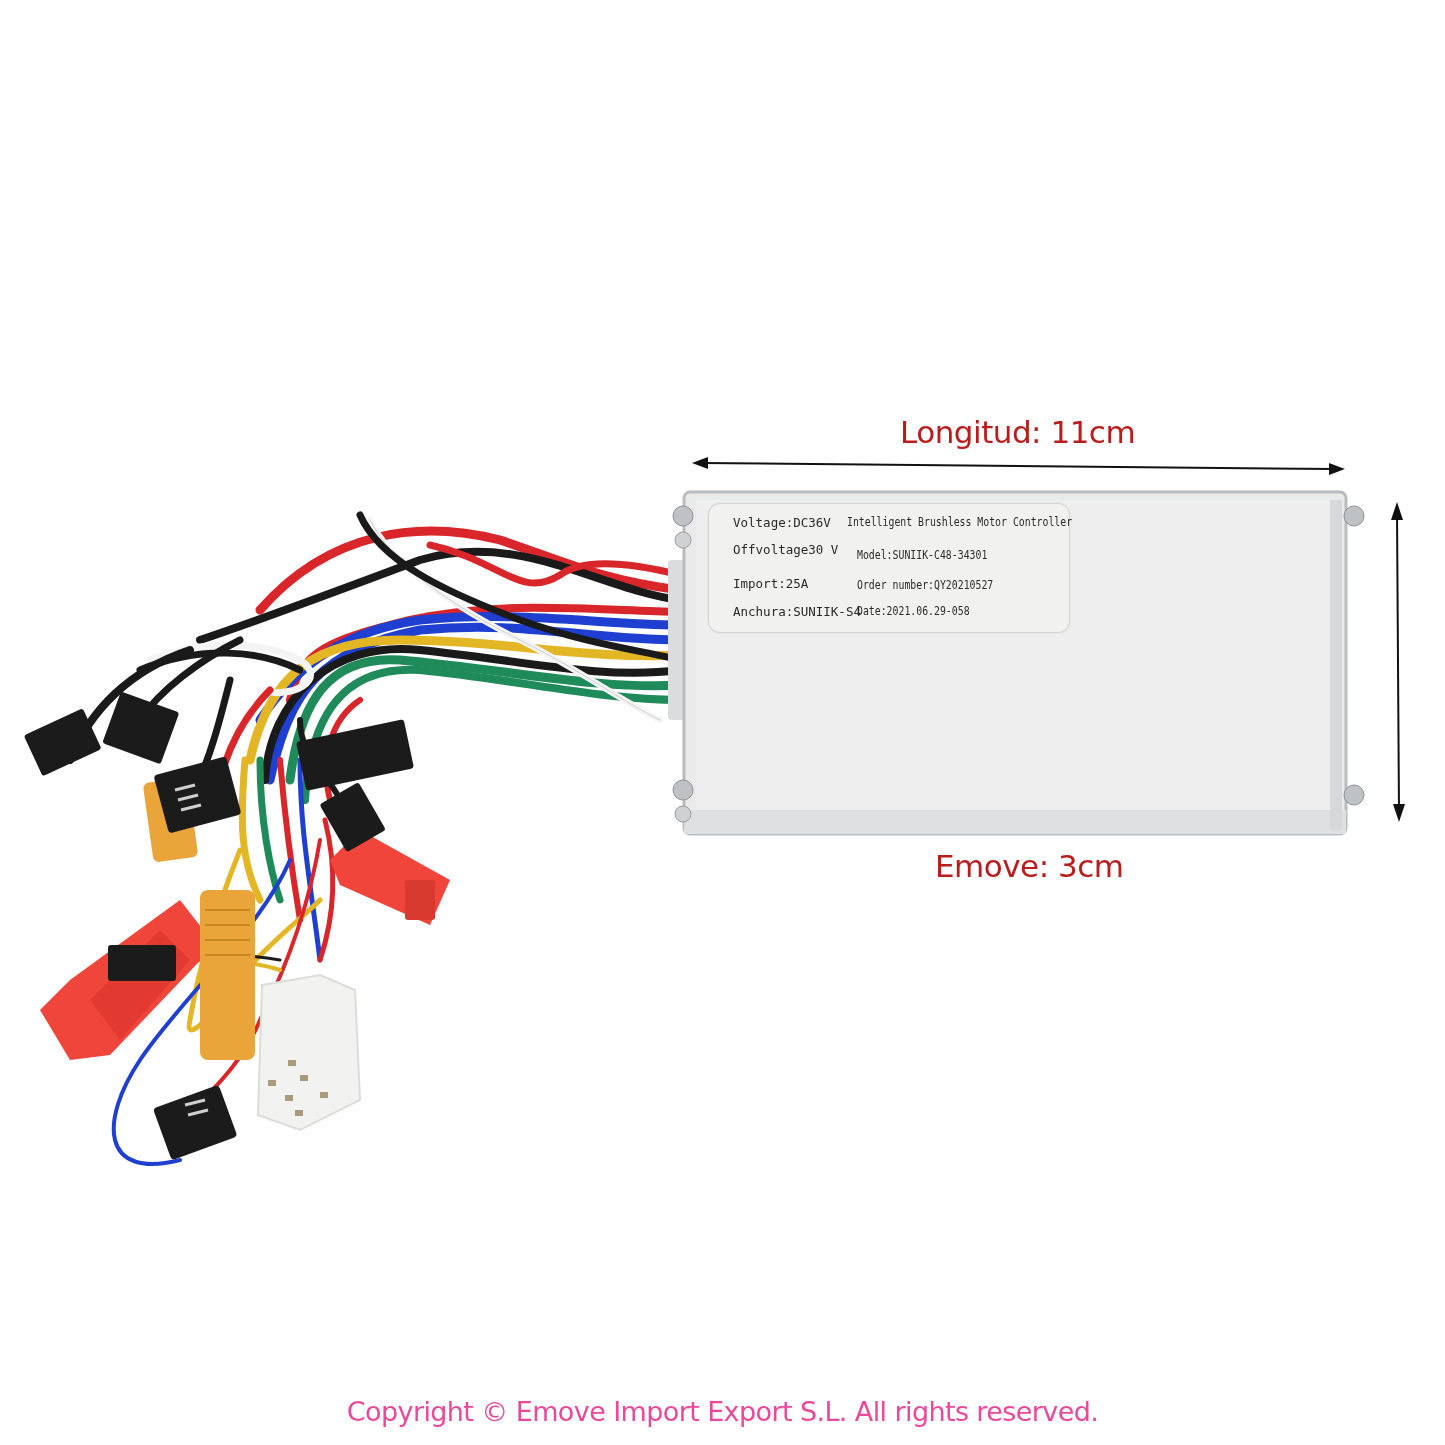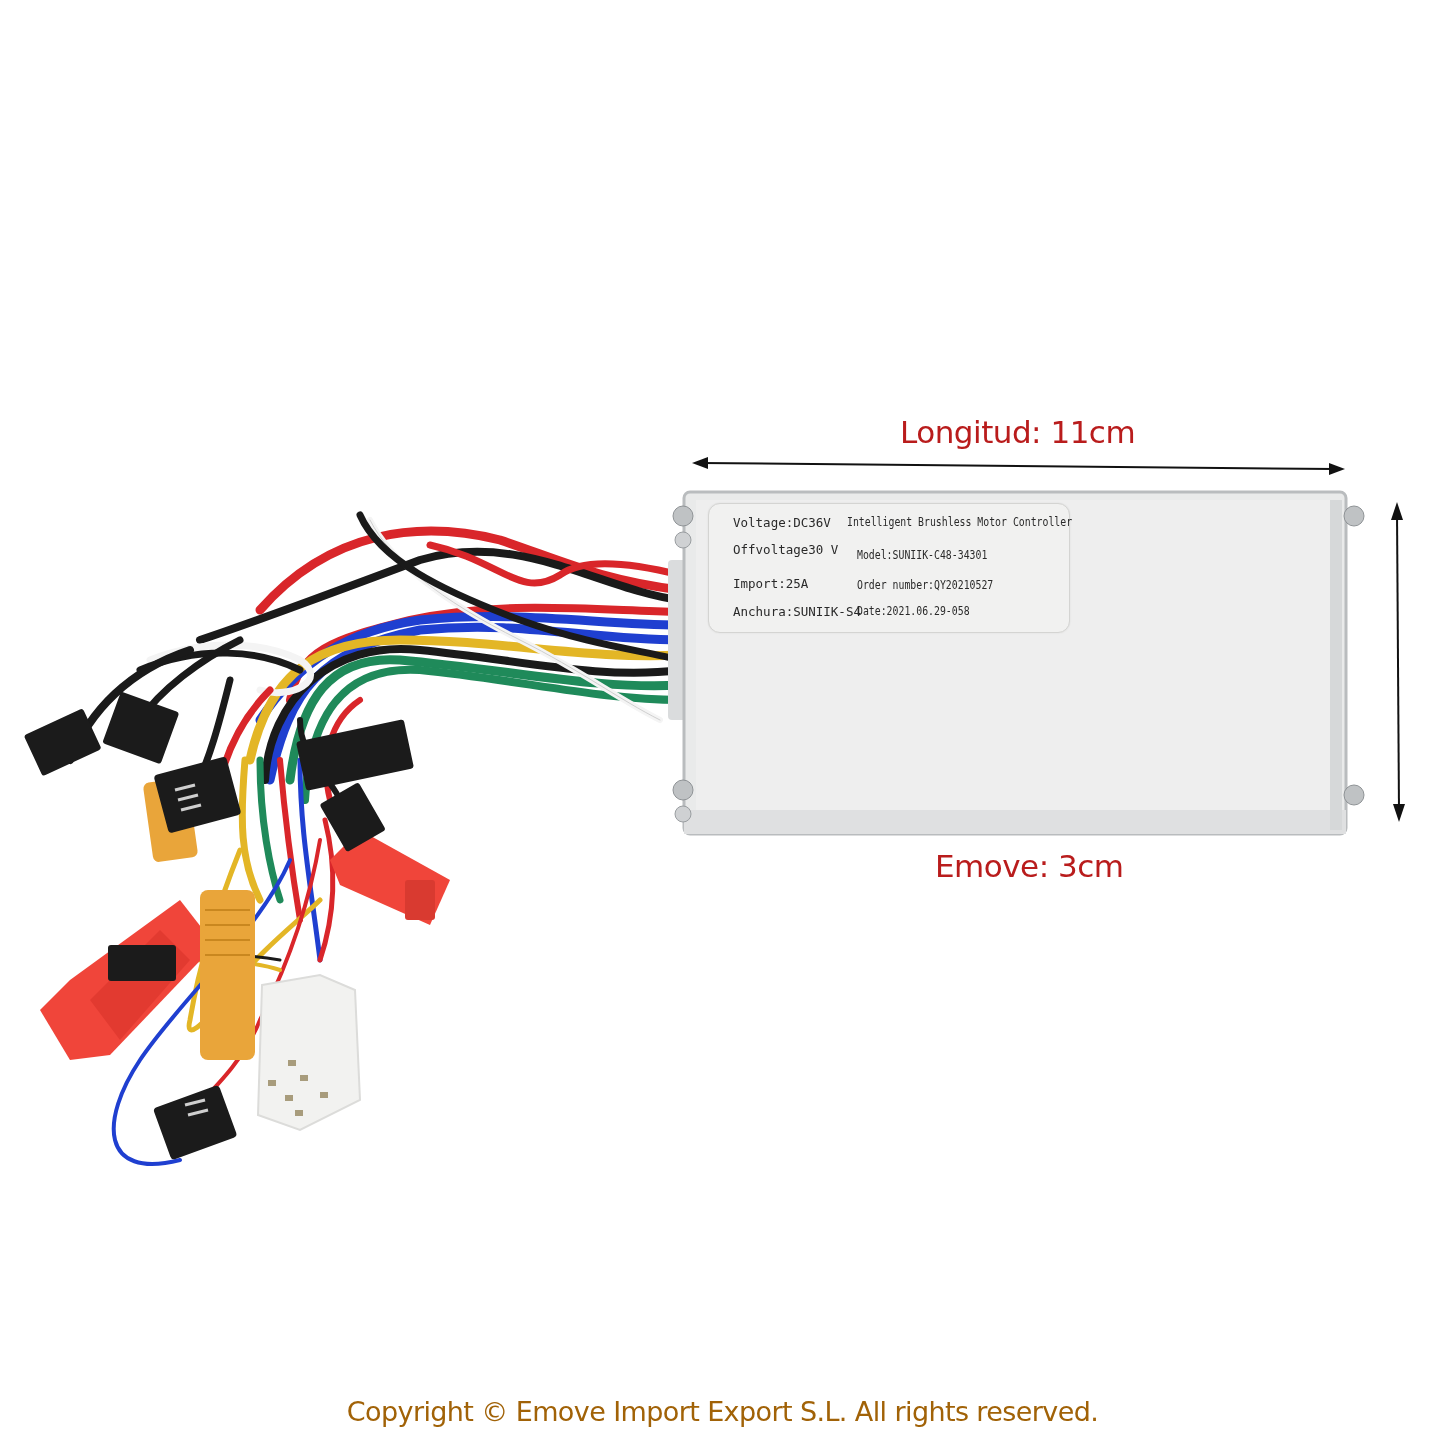--- a/index.html
+++ b/index.html
@@ -3,21 +3,21 @@
 <meta charset="utf-8">
 <style>
   html, body { margin:0; padding:0; background:#ffffff; }
   body { width:1445px; height:1445px; position:relative; overflow:hidden; font-family:"Liberation Sans", sans-serif; }
   .stage { position:absolute; left:0; top:0; width:1445px; height:1445px; }
   .dim-label { position:absolute; color:#b91c1c; font-family:"DejaVu Sans", sans-serif; font-size:31px; letter-spacing:-0.5px; white-space:nowrap; }
   .label-sticker { position:absolute; left:708px; top:503px; width:360px; height:128px; background:#f1f1f0; border:1px solid #d4d4d2; border-radius:12px; box-shadow:0 0 2px rgba(0,0,0,0.08);text-align:center; }
   .lbl { position:absolute; font-family:"DejaVu Sans Mono", monospace; color:#2a2a2a; white-space:nowrap; }
   .lbl.l { font-size:12.5px; left:24px; }
   .lbl.r { font-size:12px; left:148px; transform:scaleX(0.82); transform-origin:left center; }
-  .copyright { position:absolute; left:0; width:1445px; top:1396px; text-align:center; font-family:"DejaVu Sans", sans-serif; font-size:27px; color:#a16207; letter-spacing:-0.6px; }
+  .copyright { position:absolute; left:0; width:1445px; top:1396px; text-align:center; font-family:"DejaVu Sans", sans-serif; font-size:27px; color:#ec4899; letter-spacing:-0.6px; }
 </style>
 </head>
 <body>
 
 <div class="stage">
 
   <svg width="1445" height="1445" style="position:absolute;left:0;top:0">
 
     <g fill="none" stroke-linecap="round">
       <path d="M680,590 C600,580 560,560 500,540 C420,520 330,530 260,610" stroke="#d9262a" stroke-width="9"></path>

